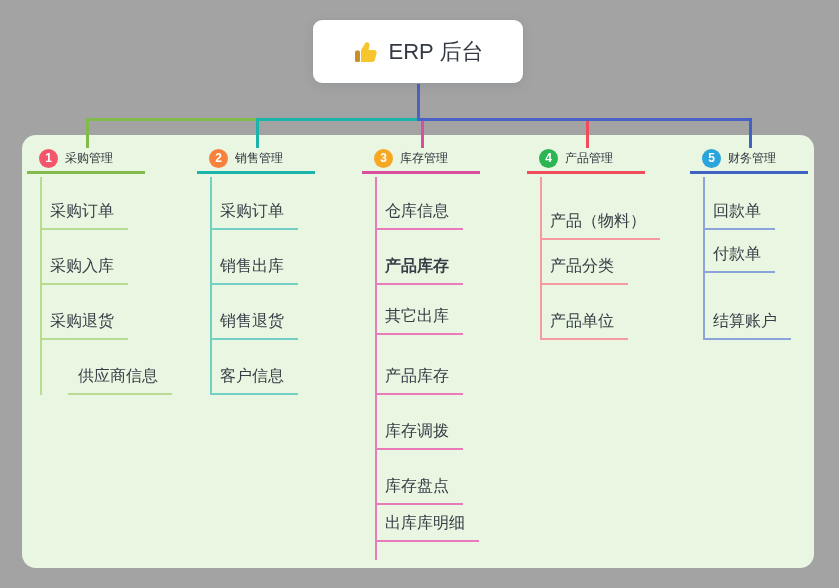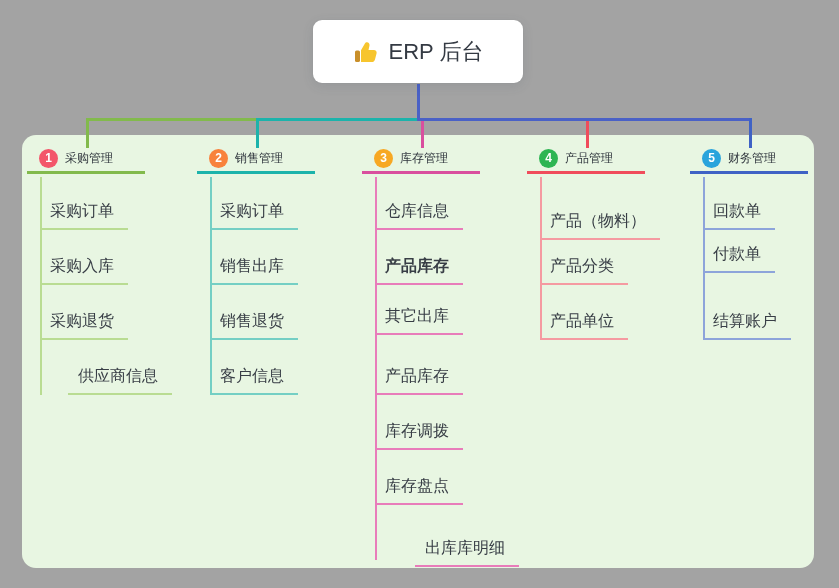--- a/index.html
+++ b/index.html
@@ -100,21 +100,21 @@
           <span class="badge" style="background: rgb(247, 168, 35);">3</span>
           <span class="blabel">库存管理</span>
         </div>
         <div class="spine" style="background: rgb(232, 124, 186); height: 383px;"></div>
         <div class="child" style="top: 55px; border-bottom-color: rgb(232, 124, 186);">仓库信息</div>
         <div class="child" style="top: 110px; border-bottom-color: rgb(232, 124, 186); font-weight: bold;">产品库存</div>
         <div class="child" style="top: 160px; border-bottom-color: rgb(232, 124, 186);">其它出库</div>
         <div class="child" style="top: 220px; border-bottom-color: rgb(232, 124, 186);">产品库存</div>
         <div class="child" style="top: 275px; border-bottom-color: rgb(232, 124, 186);">库存调拨</div>
         <div class="child" style="top: 330px; border-bottom-color: rgb(232, 124, 186);">库存盘点</div>
-        <div class="child" style="top: 392px; border-bottom-color: rgb(232, 124, 186); margin-left: 40px;">出库库明细</div>
+        <div class="child" style="top: 367px; border-bottom-color: rgb(232, 124, 186);">出库库明细</div>
       </div>
       <div class="branch" style="left: 527px;">
         <div class="bhead" style="border-bottom-color: rgb(240, 76, 91);">
           <span class="badge" style="background: rgb(46, 181, 83);">4</span>
           <span class="blabel">产品管理</span>
         </div>
         <div class="spine" style="background: rgb(245, 154, 161); height: 163px;"></div>
         <div class="child" style="top: 65px; border-bottom-color: rgb(245, 154, 161);">产品（物料）</div>
         <div class="child" style="top: 110px; border-bottom-color: rgb(245, 154, 161);">产品分类</div>
         <div class="child" style="top: 165px; border-bottom-color: rgb(245, 154, 161);">产品单位</div>

